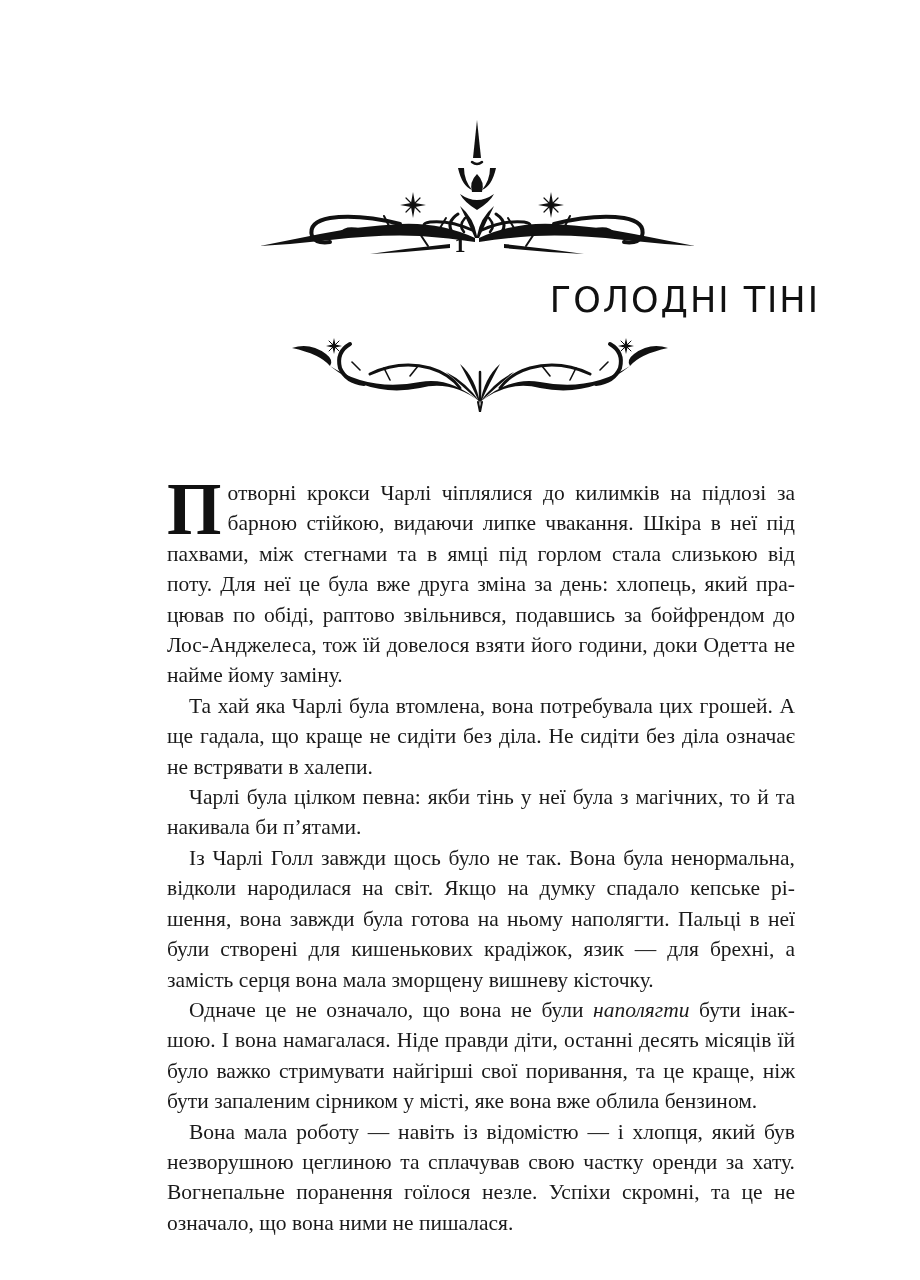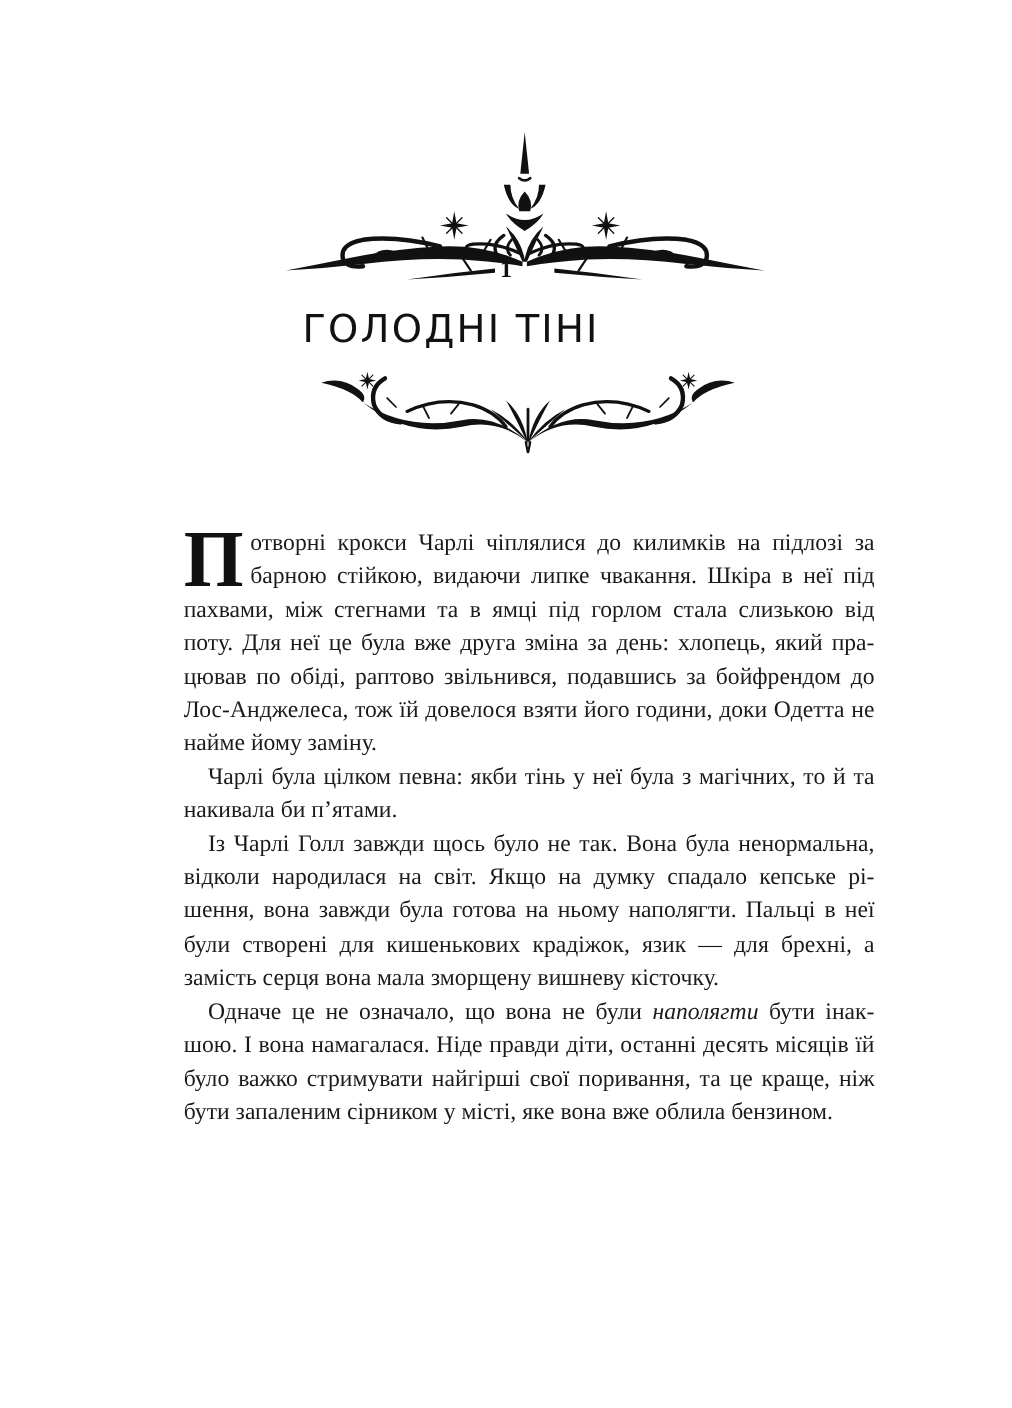--- a/index.html
+++ b/index.html
@@ -36,21 +36,21 @@
       font-family: "Liberation Serif", serif;
       font-size: 22px;
       font-weight: bold;
       color: #111;
     }
     .chapter-title {
       position: absolute;
       left: 0;
       width: 820px;
       top: 278px;
-      text-align: center;
+      text-align: right;
       font-family: "DejaVu Sans", sans-serif;
       font-size: 35px;
       letter-spacing: 2px;
       color: #111;
       line-height: 44px;
     }
     .bottom-ornament {
       position: absolute;
       left: 290px;
       top: 332px;
@@ -184,18 +184,20 @@
         <path d="M0 -8 L1.5 -1.5 L8 0 L1.5 1.5 L0 8 L-1.5 1.5 L-8 0 L-1.5 -1.5 Z" stroke="none"></path>
         <path d="M-5 -5 L5 5 M5 -5 L-5 5" fill="none" stroke-width="1"></path>
       </g>
     </g>
   </svg>
 
   <div class="body-text">
     <p class="first">
       <span class="drop-cap">П</span><span>отворні крокси Чарлі чіплялися до килимків на підлозі за барною стійкою, видаючи липке чвакання. Шкіра в неї під пахвами, між стегнами та в ямці під горлом стала слизькою від поту. Для неї це була вже друга зміна за день: хлопець, який пра­цював по обіді, раптово звільнився, подавшись за бойфрендом до Лос-Анджелеса, тож їй довелося взяти його години, доки Одетта не найме йому заміну.</span>
     </p>
+    <p>Та хай яка Чарлі була втомлена, вона потребувала цих грошей. А ще гадала, що краще не сидіти без діла. Не сидіти без діла озна­чає не встрявати в халепи.</p>
     <p>Чарлі була цілком певна: якби тінь у неї була з магічних, то й та накивала би п’ятами.</p>
     <p>Із Чарлі Голл завжди щось було не так. Вона була ненормальна, відколи народилася на світ. Якщо на думку спадало кепське рі­шення, вона завжди була готова на ньому наполягти. Пальці в неї були створені для кишенькових крадіжок, язик — для брехні, а замість серця вона мала зморщену вишневу кісточку.</p>
     <p><span>Одначе це не означало, що вона не були </span><em>наполягти</em><span> бути інак­шою. І вона намагалася. Ніде правди діти, останні десять місяців їй було важко стримувати найгірші свої поривання, та це краще, ніж бути запаленим сірником у місті, яке вона вже облила бензином.</span></p>
+    <p>Вона мала роботу — навіть із відомістю — і хлопця, який був незворушною цеглиною та сплачував свою частку оренди за хату. Вогнепальне поранення гоїлося незле. Успіхи скромні, та це не означало, що вона ними не пишалася.</p>
   </div>
 
 </div>
 
 </body></html>

